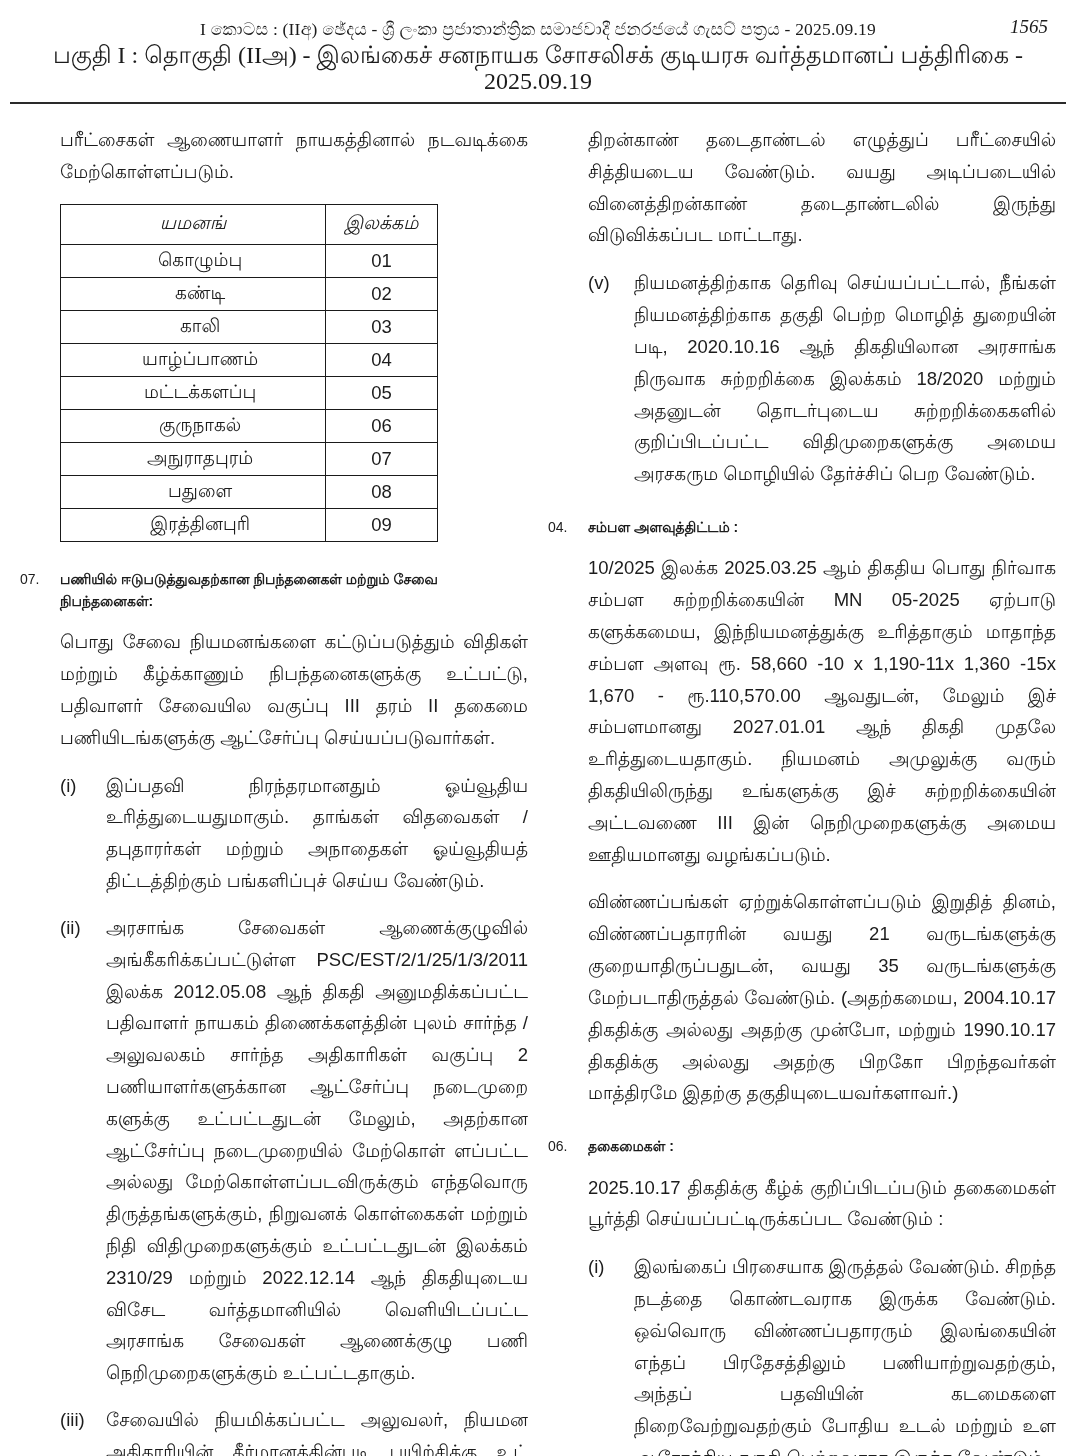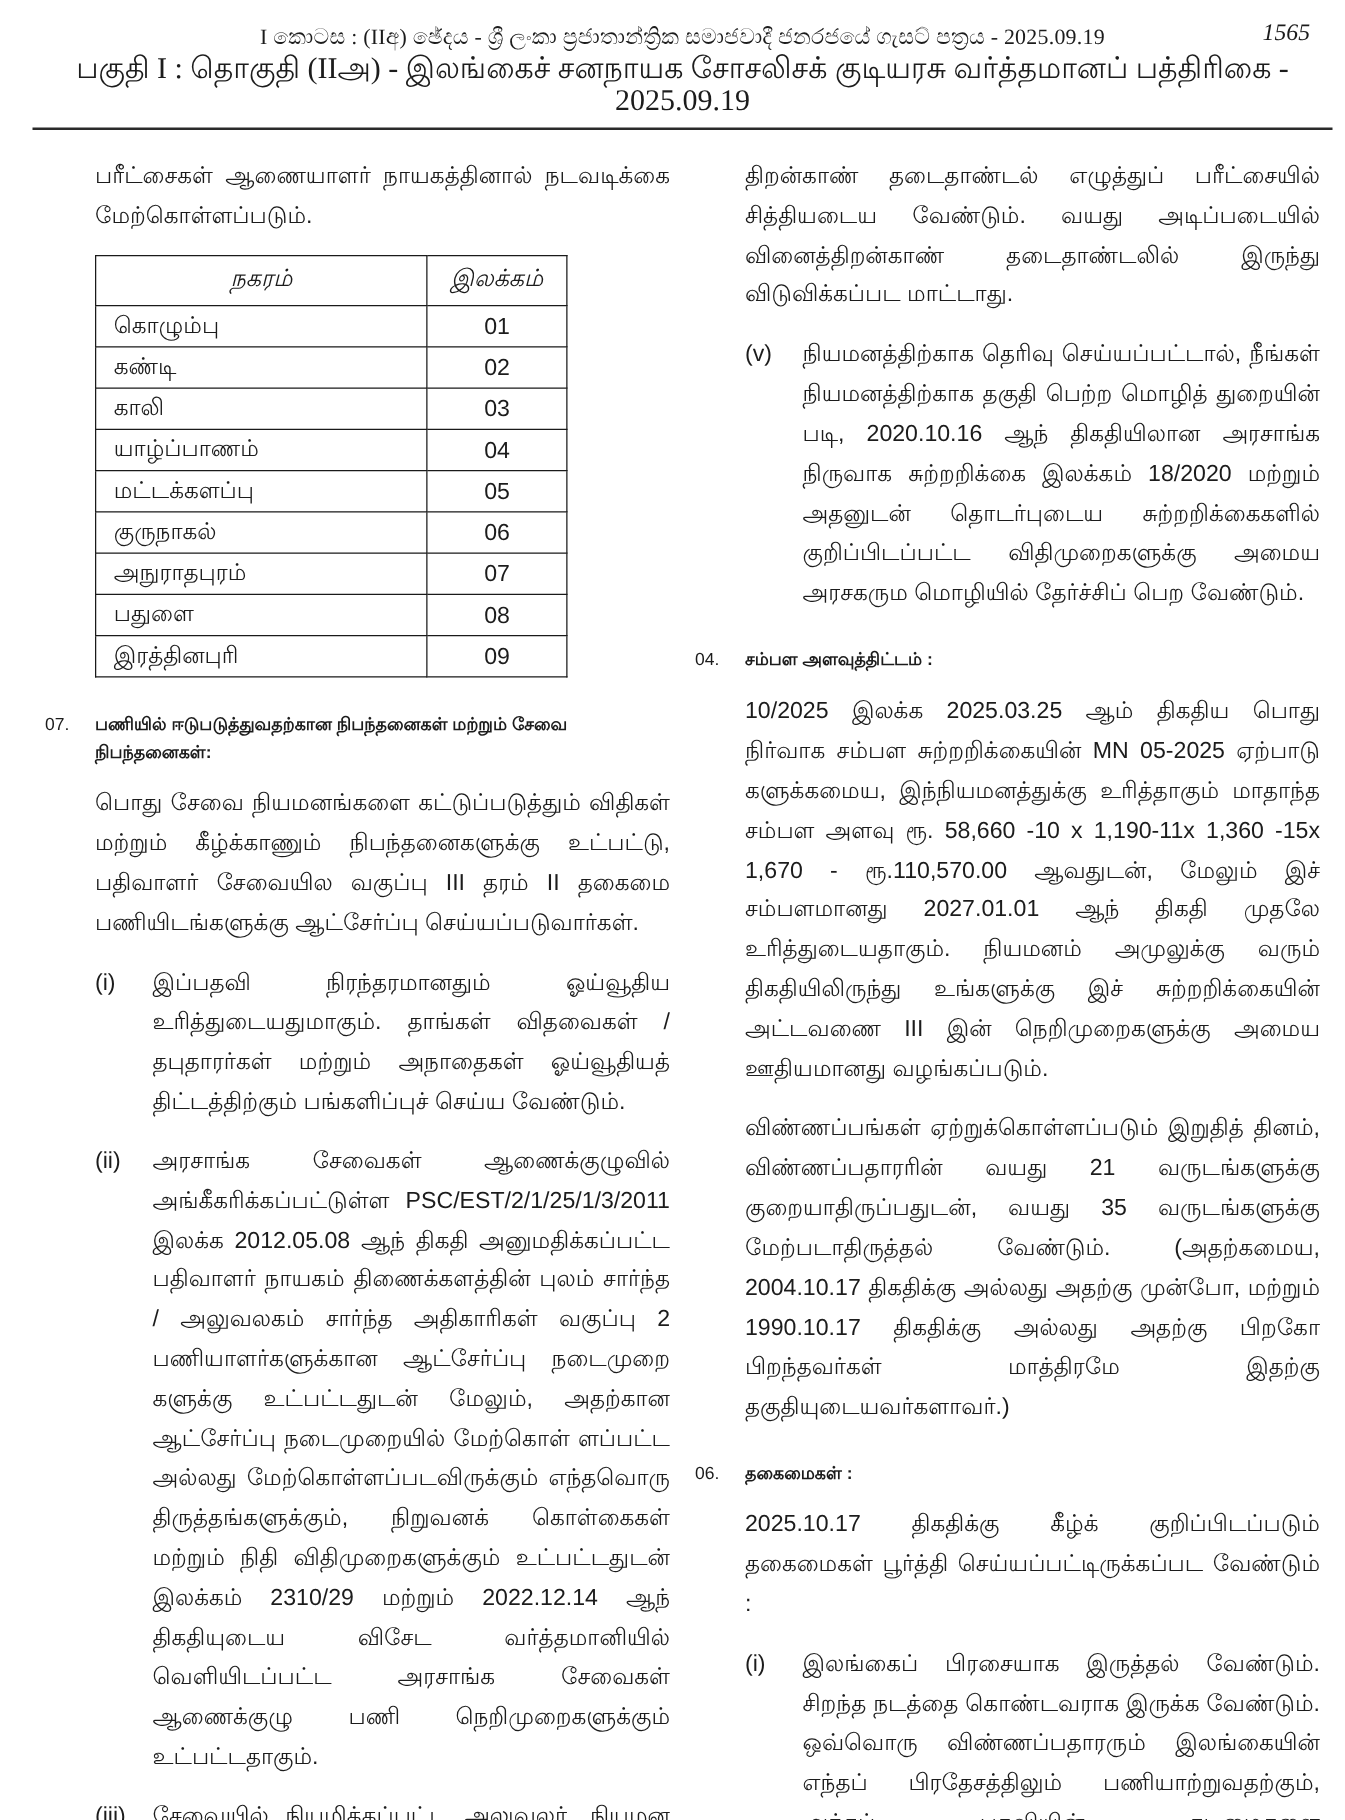--- a/index.html
+++ b/index.html
@@ -3,21 +3,21 @@
 <meta charset="utf-8">
 <style>
   * { margin:0; padding:0; box-sizing:border-box; }
   html,body { background:#ffffff; }
   body {
     width:1076px; height:1456px;
     font-family:"Liberation Sans","DejaVu Sans",sans-serif;
     color:#1c1c1c;
     overflow:hidden;
   }
-  .page { width:1076px; height:1456px; padding-top:16px;padding-left:16px; }
+  .page { width:1076px; height:1456px; padding-top:16px; }
 
   
   header { position:relative; text-align:center;
     font-family:"Liberation Serif","DejaVu Serif",serif; }
   .h-line1 { font-size:17.5px; line-height:26px; letter-spacing:.2px; }
   .h-line2 { font-size:24px; line-height:26px; }
   .pageno { position:absolute; right:28px; top:0; font-size:19px;
     font-family:"Liberation Serif","DejaVu Serif",serif;font-style:italic; }
   .rule { border-top:2px solid #2a2a2a; margin:8px 10px 0 10px; }
 
@@ -38,21 +38,21 @@
   .item .marker { flex:0 0 46px; }
   .item .itext { flex:1; text-align:justify; }
 
   
   table.codes { border-collapse:collapse; margin:8px 0 26px 40px; width:378px; }
   table.codes th, table.codes td { border:1.6px solid #1a1a1a; }
   table.codes th {
     font-family:"Liberation Serif","DejaVu Serif",serif;
     font-style:italic; font-weight:normal; font-size:19px;
     text-align:center; height:40px; }
-  table.codes td { height:33px; font-size:18.5px; }
+  table.codes td { height:33px; font-size:18.5px;text-align:center; }
   td.city { padding-left:14px; width:266px; }
   td.code { width:112px; text-align:center;
     font-family:"Liberation Sans","DejaVu Sans",sans-serif; font-size:19px; }
 </style>
 </head>
 <body>
 
 <div class="page">
 
   <header>
@@ -64,21 +64,21 @@
 
   <main class="cols">
 
     <section class="col">
 
       <p class="para">பரீட்சைகள் ஆணையாளர் நாயகத்தினால் நடவடிக்கை மேற்கொள்ளப்படும்.</p>
 
       <table class="codes">
         <thead>
           <tr>
-            <th>நகரம்</th>
+            <th>யமனங்</th>
             <th>இலக்கம்</th>
           </tr>
         </thead>
         <tbody>
           <tr>
               <td class="city">கொழும்பு</td>
               <td class="code">01</td>
             </tr>
           <tr>
               <td class="city">கண்டி</td>

